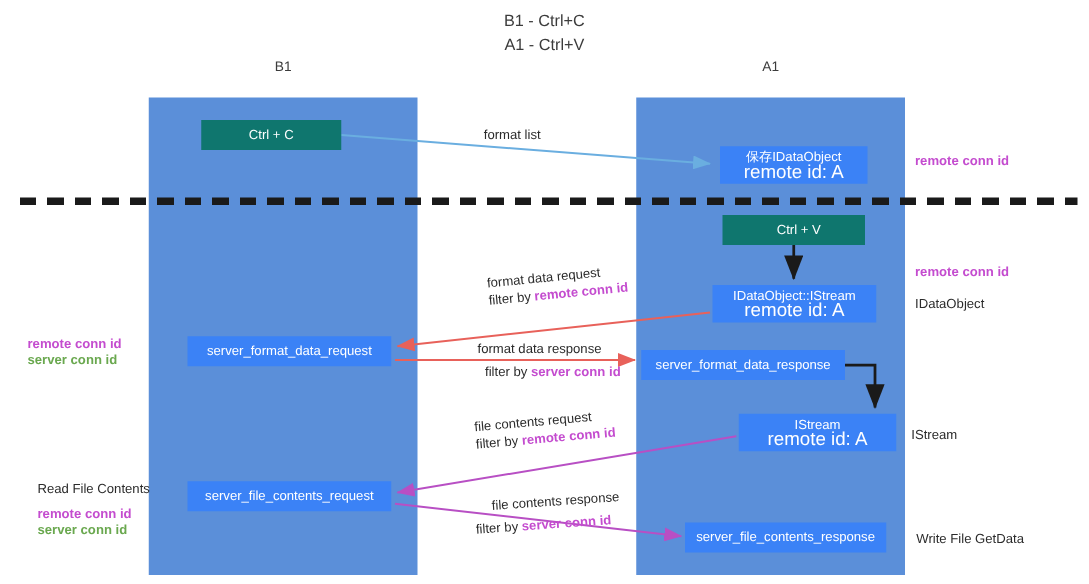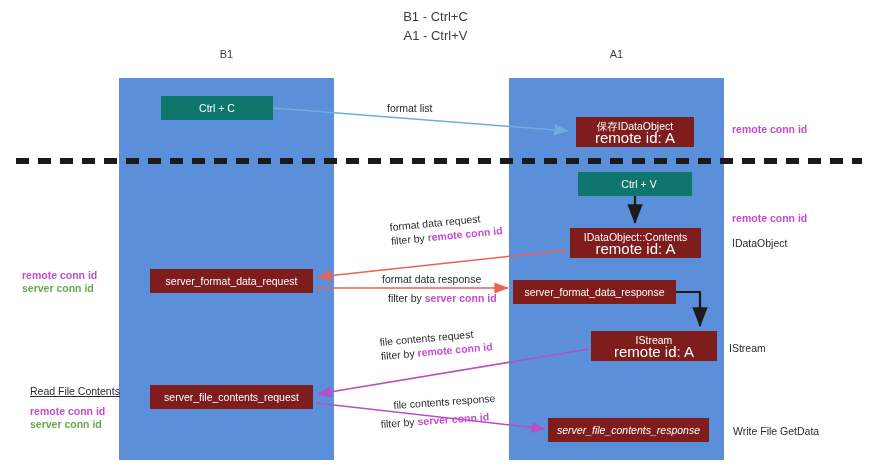--- a/index.html
+++ b/index.html
@@ -48,33 +48,33 @@
     flex-direction:column;
     align-items:center;
     justify-content:center;
     color:#ffffff;
     font-size:10.5px;
     line-height:12.5px;
     text-align:center;
     box-sizing:border-box;
     padding:2px 4px;
   }
-  .box-orange{background:#7f1d1d;}
+  .box-orange{background:#3b82f6;}
   .box-green{background:#0f766e;text-align:right;}
   .box .l2{font-size:15px;}
 
   #box-ctrlc{left:161px;top:96px;width:112px;height:24px;}
   #box-idataobject{left:576px;top:117px;width:118px;height:30px;}
   #box-ctrlv{left:578px;top:172px;width:114px;height:24px;padding-left:12px;}
   #box-getdata{left:570px;top:228px;width:131px;height:30px;}
   #box-sfdreq{left:150px;top:269px;width:163px;height:24px;}
   #box-sfdresp{left:513px;top:280px;width:163px;height:24px;}
   #box-istream{left:591px;top:331px;width:126px;height:30px;}
   #box-sfcreq{left:150px;top:385px;width:163px;height:24px;}
-  #box-sfcresp{left:548px;top:418px;width:161px;height:24px;font-style:italic;}
+  #box-sfcresp{left:548px;top:418px;width:161px;height:24px;}
 
   
   #divider{
     position:absolute;
     left:16px;top:158px;width:846px;height:6px;
     background:repeating-linear-gradient(to right,#1a1a1a 0 13px,transparent 13px 22px);
   }
 
   
   #arrows{position:absolute;left:0;top:0;width:871px;height:467px;overflow:visible;}
@@ -180,21 +180,21 @@
   <div class="box box-orange" id="box-idataobject">
     <span>保存IDataObject</span>
     <span class="l2">remote id: A</span>
   </div>
 
   <div class="box box-green" id="box-ctrlv">
     <span>Ctrl + V</span>
   </div>
 
   <div class="box box-orange" id="box-getdata">
-    <span>IDataObject::Contents</span>
+    <span>IDataObject::IStream</span>
     <span class="l2">remote id: A</span>
   </div>
 
   <div class="box box-orange" id="box-sfdresp">
     <span>server_format_data_response</span>
   </div>
 
   <div class="box box-orange" id="box-sfdreq">
     <span>server_format_data_request</span>
   </div>
@@ -249,18 +249,18 @@
   <div class="ann ann-plain" id="ann-dataobject">IDataObject</div>
   <div class="ann ann-plain" id="ann-istream">IStream</div>
   <div class="ann ann-plain" id="ann-writefile">Write File GetData</div>
 
   <div class="ann" id="ann-left1">
     <div class="ann-remote">remote conn id</div>
     <div class="ann-server">server conn id</div>
   </div>
 
   <div class="ann" id="ann-left2">
-    <div class="ann-plain" style="margin-bottom:7px;text-decoration:underline;">Read File Contents</div>
+    <div class="ann-plain" style="margin-bottom:7px;">Read File Contents</div>
     <div class="ann-remote">remote conn id</div>
     <div class="ann-server">server conn id</div>
   </div>
 
 </div>
 
 </body></html>

